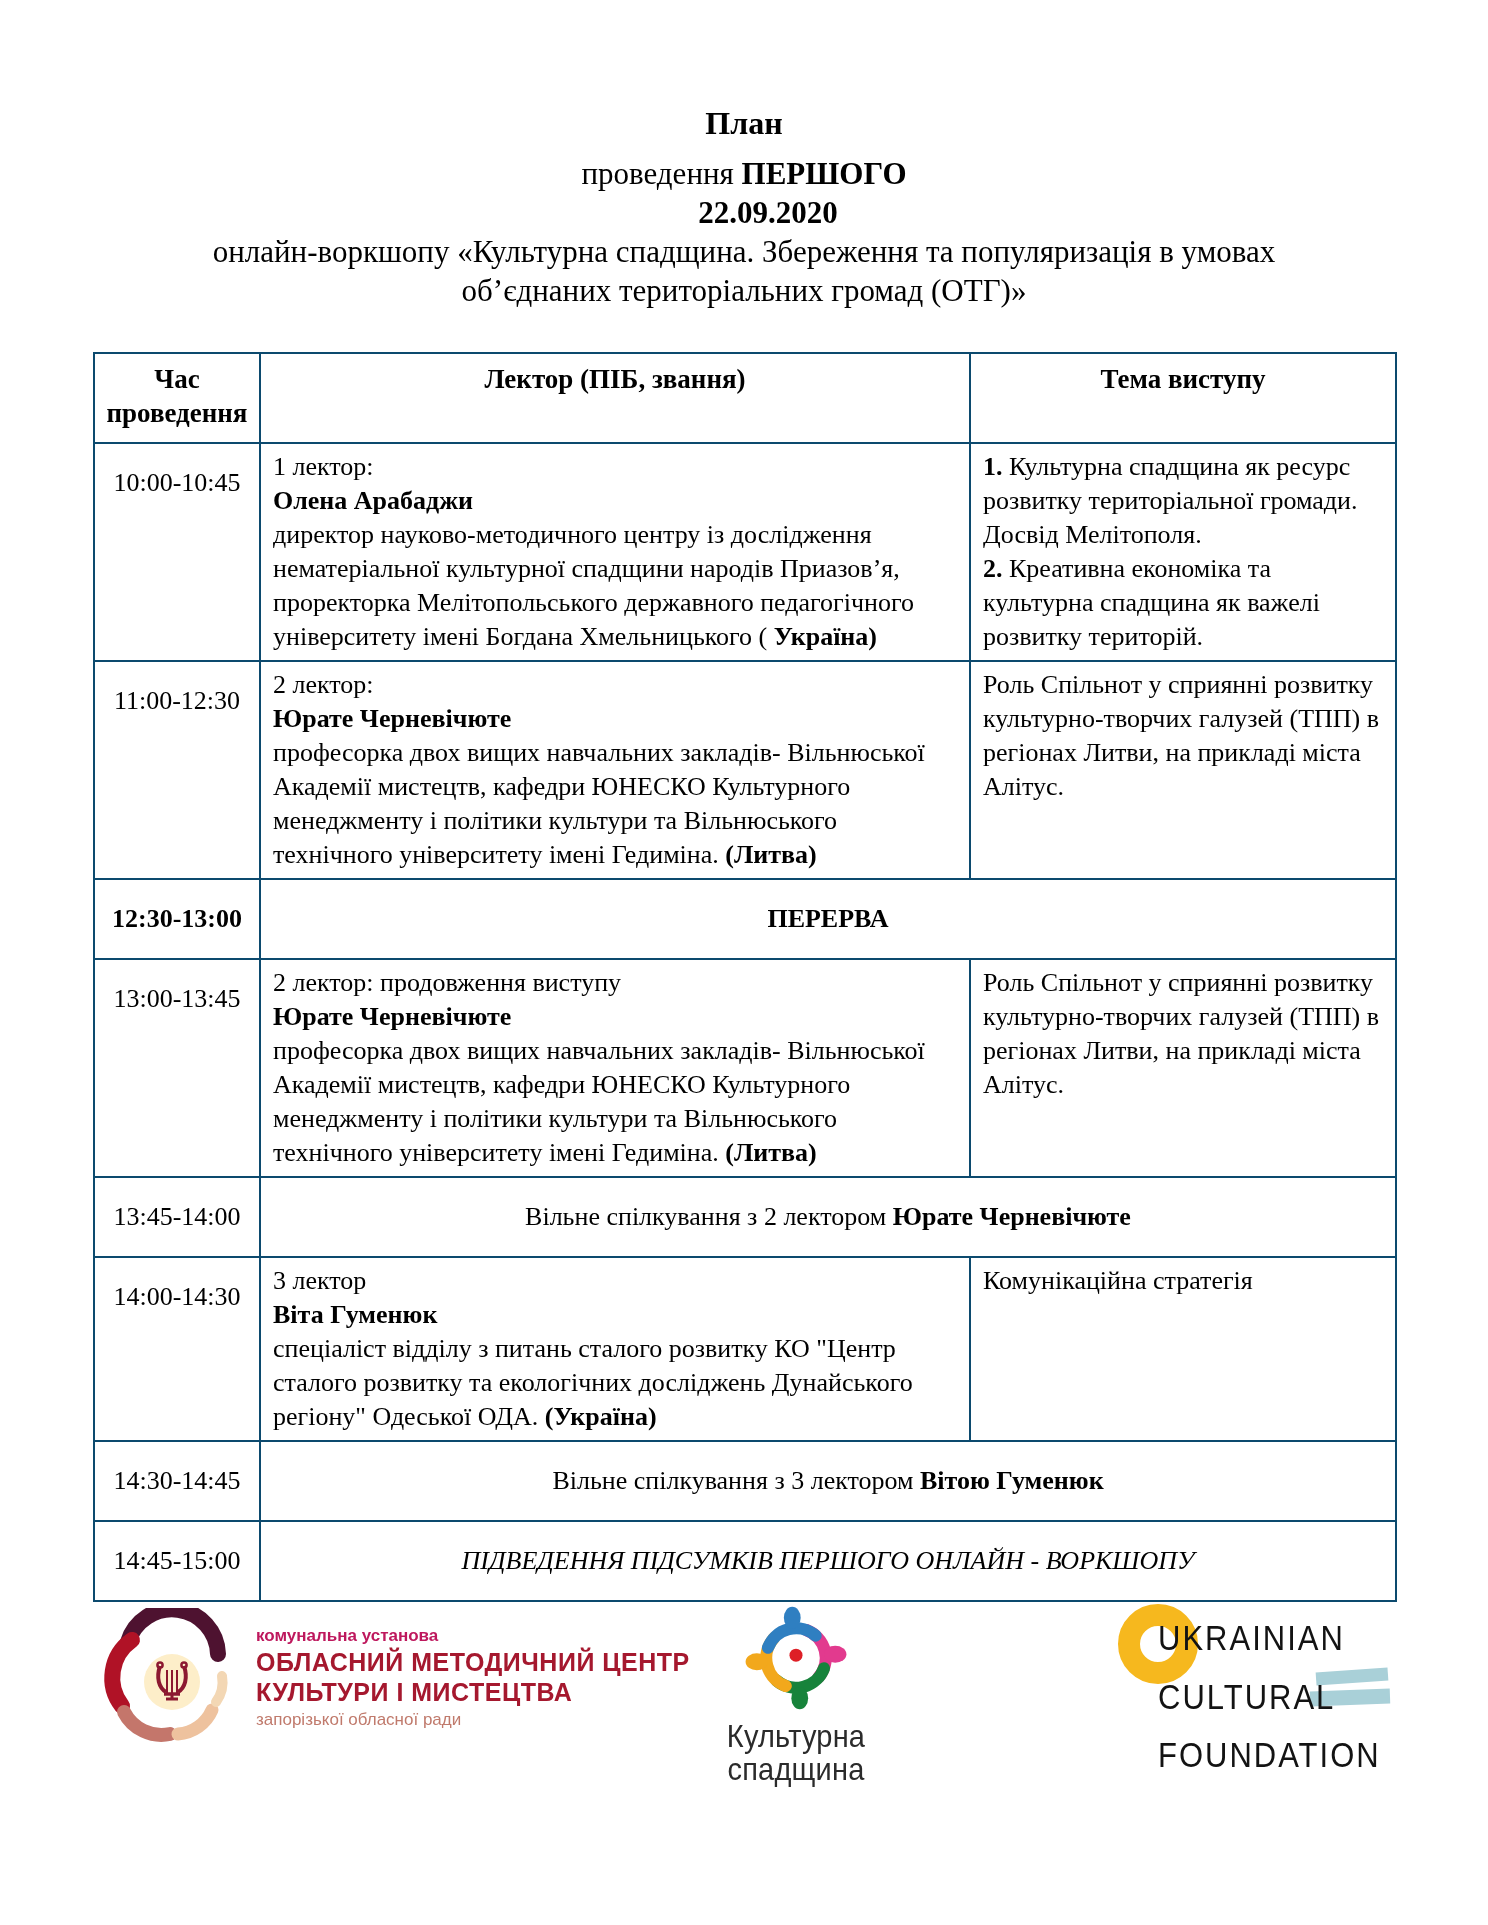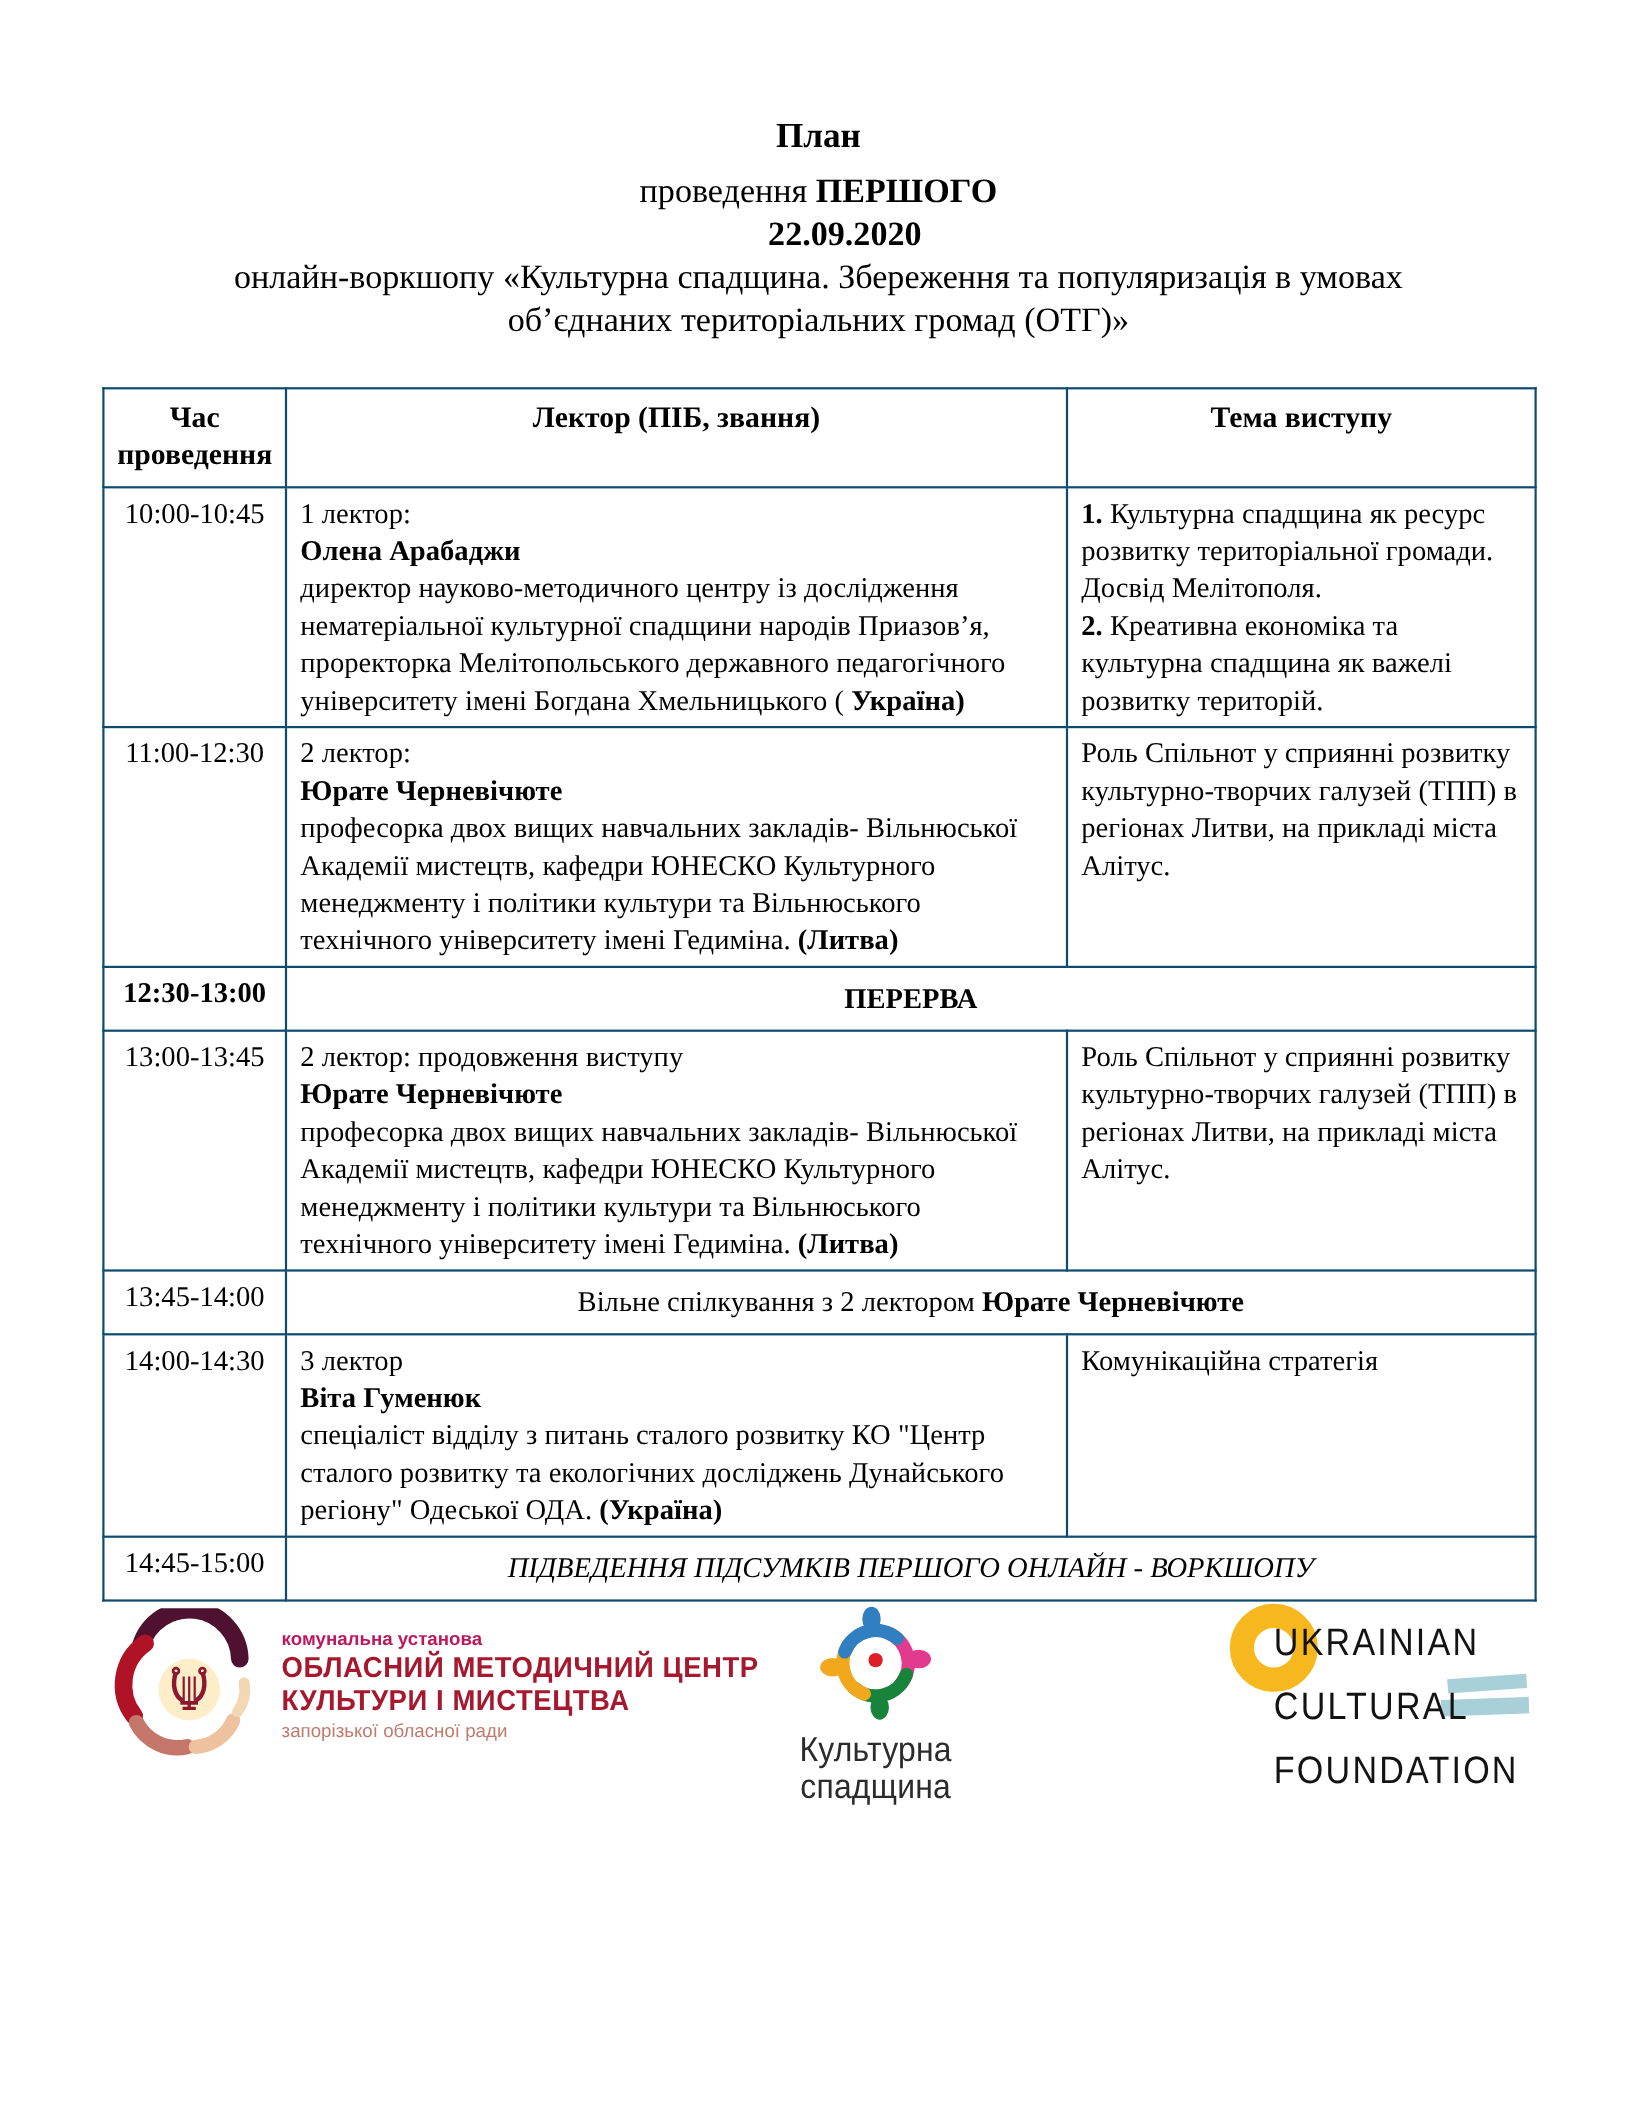--- a/index.html
+++ b/index.html
@@ -15,21 +15,21 @@
   
   .moderator{margin:26px 90px 0 122px;font-size:29px;line-height:41px;}
   
   table.plan{
     border-collapse:collapse;table-layout:fixed;width:1302px;
     margin:42px 0 0 93px;font-size:26px;line-height:34px;
   }
   .plan th,.plan td{border:2px solid #0c4a6e;vertical-align:top;}
   .plan th{font-size:27px;font-weight:bold;text-align:center;height:80px;padding:8px 4px 0 4px;}
   .plan td{padding:6px 12px;}
-  .plan td.time{text-align:center;padding:6px 2px;}
+  .plan td.time{text-align:center;padding:22px 2px;}
   .plan td.time.bold{font-weight:bold;}
   .plan td.merged{text-align:center;vertical-align:middle;height:44px;}
   
   .footer{position:absolute;left:0;top:1748;width:1488px;height:177px;}
   .logo-omc{position:absolute;left:92px;top:6px;display:flex;align-items:flex-start;}
   .logo-omc .omc-text{margin-left:6px;margin-top:18px;font-family:"Liberation Sans",sans-serif;}
   .omc-l1{font-size:17px;font-weight:bold;color:#be185d;line-height:20px;}
   .omc-l2,.omc-l3{font-size:25px;font-weight:bold;color:#a5182e;line-height:30px;letter-spacing:.5px;transform:scaleY(1.05);transform-origin:left top;}
   .omc-l4{font-size:17px;color:#c07a6c;line-height:24px;margin-top:2px;}
   .logo-heritage{position:absolute;left:676px;top:0px;width:240px;text-align:center;}
@@ -88,20 +88,24 @@
     <tr>
       <td class="time">13:45-14:00</td>
       <td class="merged" colspan="2"><span>Вільне спілкування з 2 лектором </span><span class="run-b">Юрате Черневічюте</span></td>
     </tr>
     <tr>
       <td class="time">14:00-14:30</td>
       <td><span>3 лектор</span><br><span></span><span class="run-b">Віта Гуменюк</span><span></span><br><span>спеціаліст відділу з питань сталого розвитку КО "Центр сталого розвитку та екологічних досліджень Дунайського регіону" Одеської ОДА. </span><span class="run-b">(Україна)</span></td>
       <td><span>Комунікаційна стратегія</span></td>
     </tr>
     <tr>
+      <td class="time">14:30-14:45</td>
+      <td class="merged" colspan="2"><span>Вільне спілкування з 3 лектором </span><span class="run-b">Вітою Гуменюк</span></td>
+    </tr>
+    <tr>
       <td class="time">14:45-15:00</td>
       <td class="merged" colspan="2"><span class="run-i">ПІДВЕДЕННЯ ПІДСУМКІВ ПЕРШОГО ОНЛАЙН - ВОРКШОПУ</span></td>
     </tr>
   </tbody>
     </table>
 
   <div class="footer">
 
     <div class="logo-omc">
       <svg width="158" height="140" viewBox="0 0 150 140">

